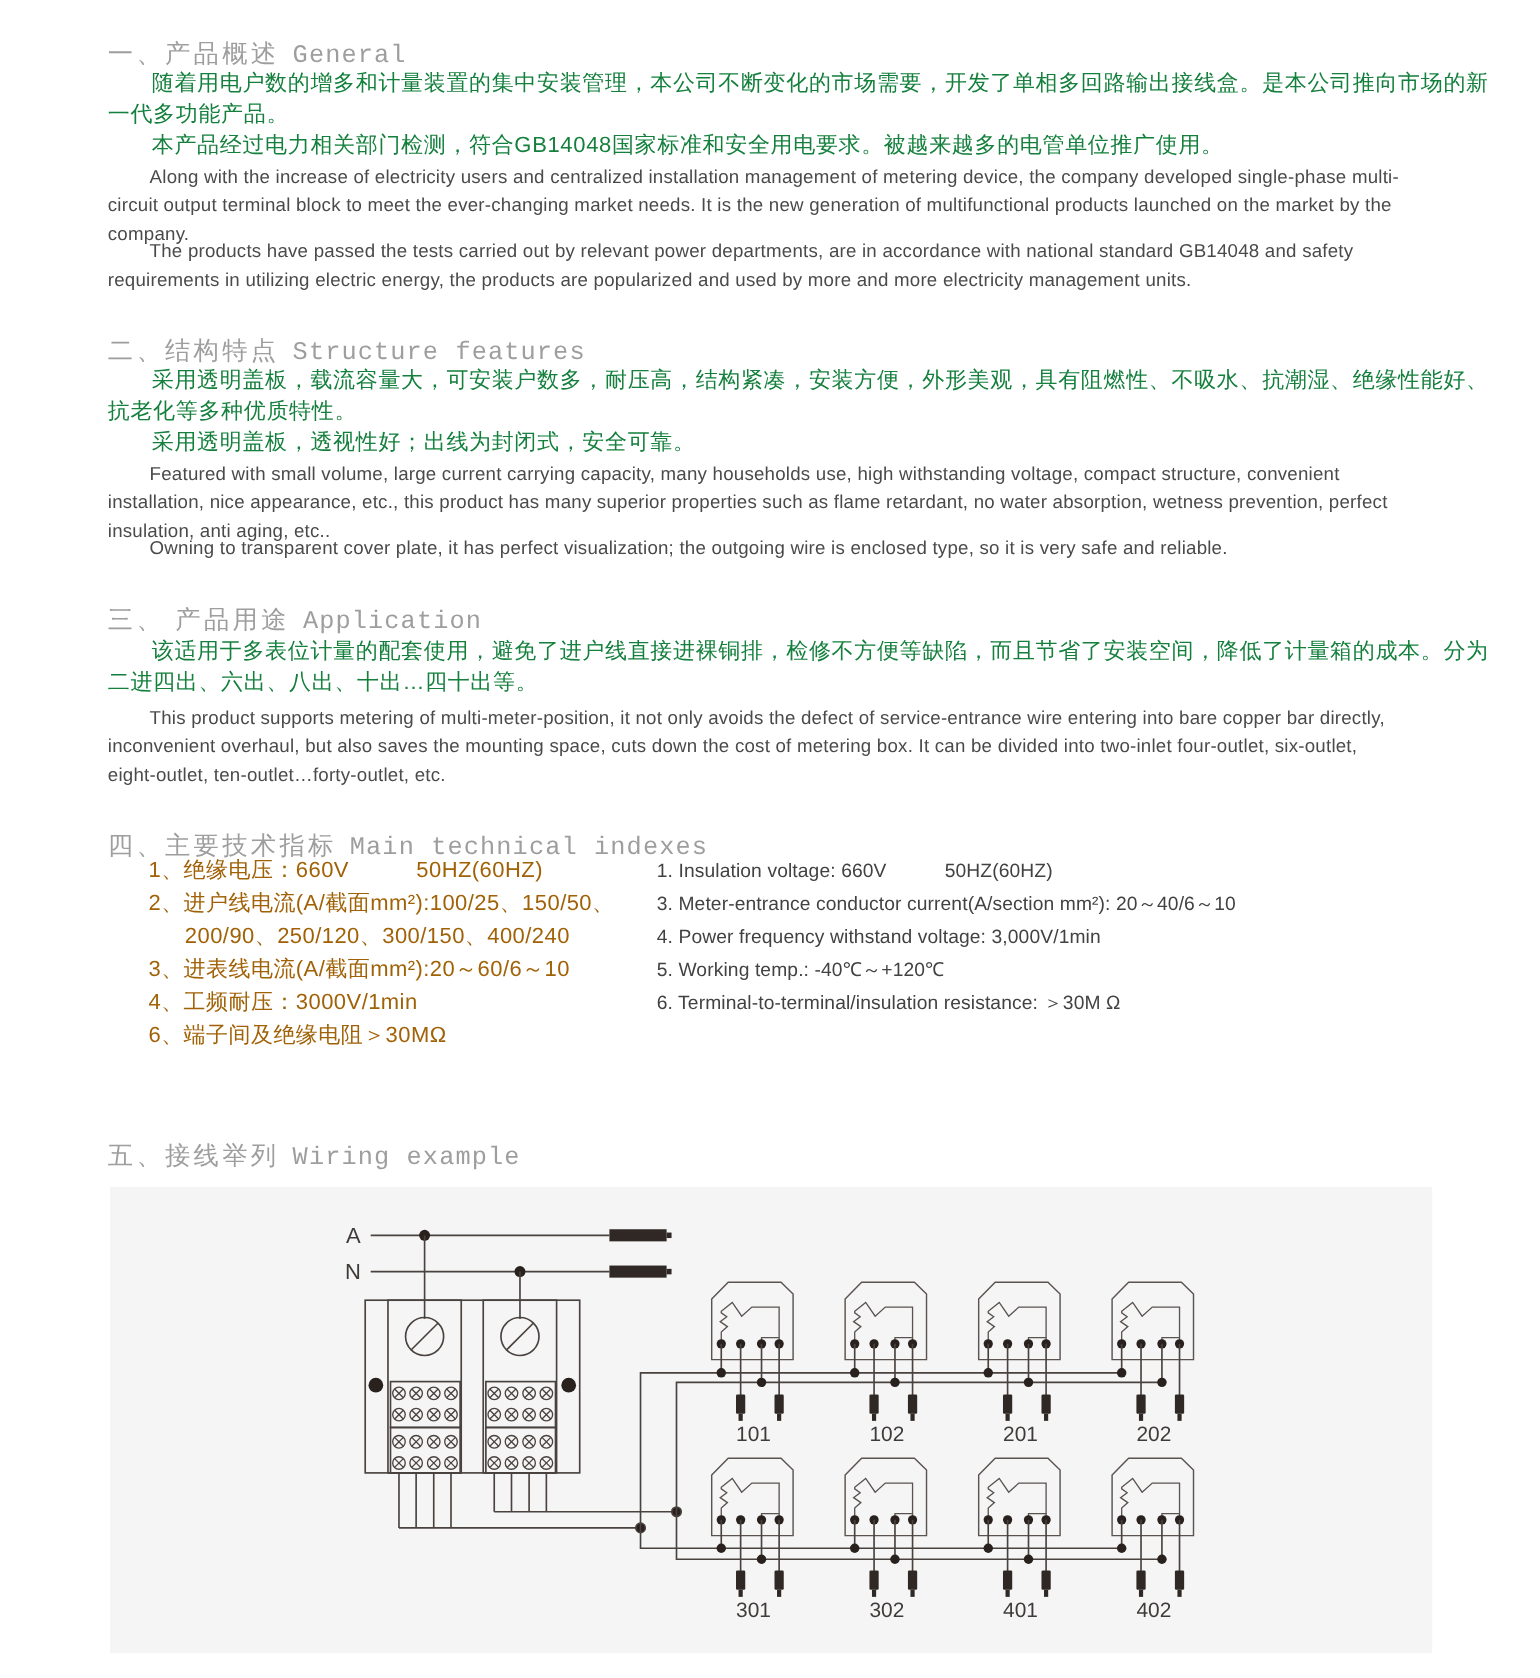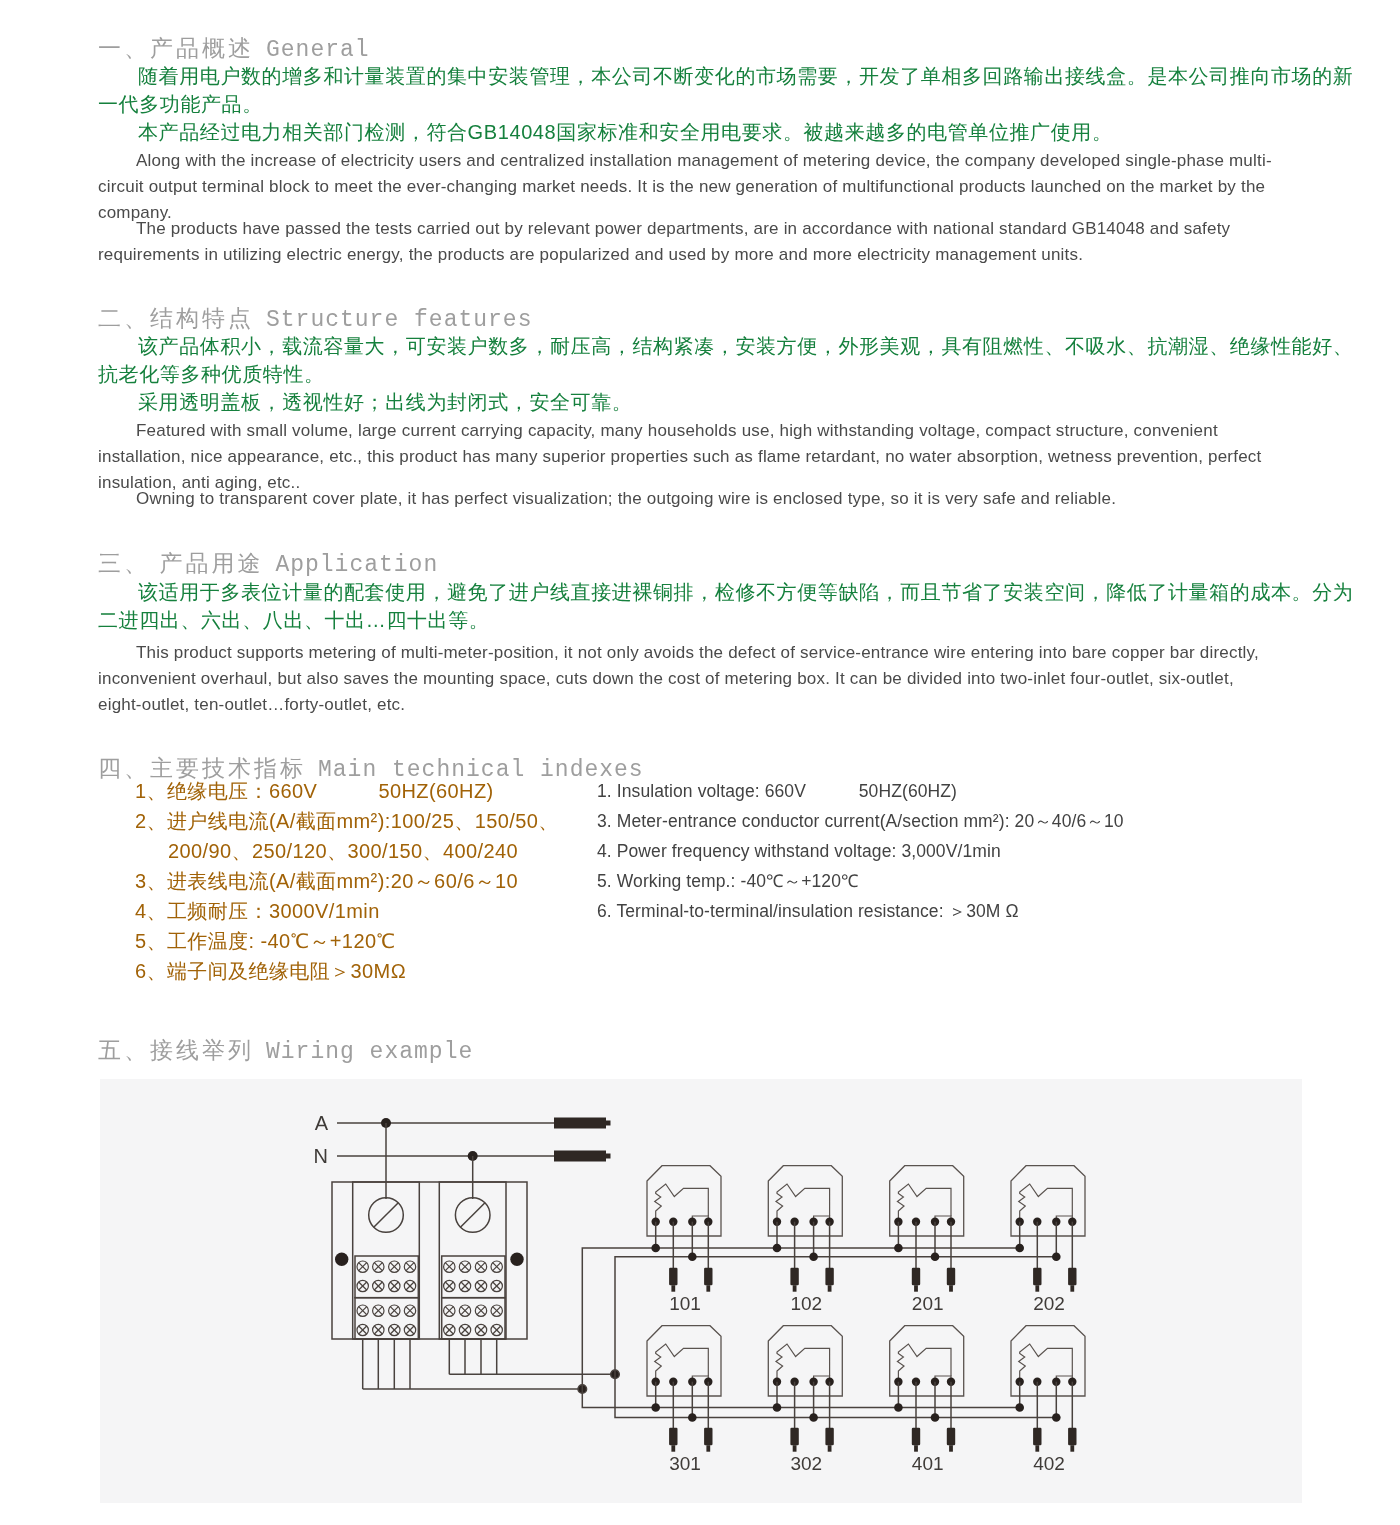--- a/index.html
+++ b/index.html
@@ -34,21 +34,21 @@
   <div class="cn-para" style="top:118px;">本产品经过电力相关部门检测，符合GB14048国家标准和安全用电要求。被越来越多的电管单位推广使用。</div>
   <div class="en-para" style="top:148px;">Along with the increase of electricity users and centralized installation management of metering device, the company developed single-phase multi-
 circuit output terminal block to meet the ever-changing market needs. It is the new generation of multifunctional products launched on the market by the
 company.</div>
   <div class="en-para" style="top:216px;">The products have passed the tests carried out by relevant power departments, are in accordance with national standard GB14048 and safety
 requirements in utilizing electric energy, the products are popularized and used by more and more electricity management units.</div>
 
   <div class="sec-heading" style="top:303px;">
     <span class="cn">二、结构特点</span><span class="en">Structure features</span>
   </div>
-  <div class="cn-para" style="top:332px;">该产品体积小，载流容量大，可安装户数多，耐压高，结构紧凑，安装方便，外形美观，具有阻燃性、不吸水、抗潮湿、绝缘性能好、
+  <div class="cn-para" style="top:332px;">采用透明盖板，载流容量大，可安装户数多，耐压高，结构紧凑，安装方便，外形美观，具有阻燃性、不吸水、抗潮湿、绝缘性能好、
 抗老化等多种优质特性。</div>
   <div class="cn-para" style="top:388px;">采用透明盖板，透视性好；出线为封闭式，安全可靠。</div>
   <div class="en-para" style="top:418px;">Featured with small volume, large current carrying capacity, many households use, high withstanding voltage, compact structure, convenient
 installation, nice appearance, etc., this product has many superior properties such as flame retardant, no water absorption, wetness prevention, perfect
 insulation, anti aging, etc..</div>
   <div class="en-para" style="top:486px;">Owning to transparent cover plate, it has perfect visualization; the outgoing wire is enclosed type, so it is very safe and reliable.</div>
 
   <div class="sec-heading" style="top:548px;">
     <span class="cn">三、 产品用途</span><span class="en">Application</span>
   </div>
@@ -60,21 +60,20 @@
 
   <div class="sec-heading" style="top:753px;">
     <span class="cn">四、主要技术指标</span><span class="en">Main technical indexes</span>
   </div>
   <div class="tech-col cn">
       <div class="tech-item">1、绝缘电压：660V　　　50HZ(60HZ)</div>
       <div class="tech-item">2、进户线电流(A/截面mm²):100/25、150/50、
 200/90、250/120、300/150、400/240</div>
       <div class="tech-item">3、进表线电流(A/截面mm²):20～60/6～10</div>
       <div class="tech-item">4、工频耐压：3000V/1min</div>
-      <div class="tech-item">5、工作温度: -40℃～+120℃</div>
       <div class="tech-item">6、端子间及绝缘电阻＞30MΩ</div>
     </div>
   <div class="tech-col en">
       <div class="tech-item">1. Insulation voltage: 660V　　　50HZ(60HZ)</div>
       <div class="tech-item">3. Meter-entrance conductor current(A/section mm²): 20～40/6～10</div>
       <div class="tech-item">4. Power frequency withstand voltage: 3,000V/1min</div>
       <div class="tech-item">5. Working temp.: -40℃～+120℃</div>
       <div class="tech-item">6. Terminal-to-terminal/insulation resistance: ＞30M Ω</div>
     </div>
 

